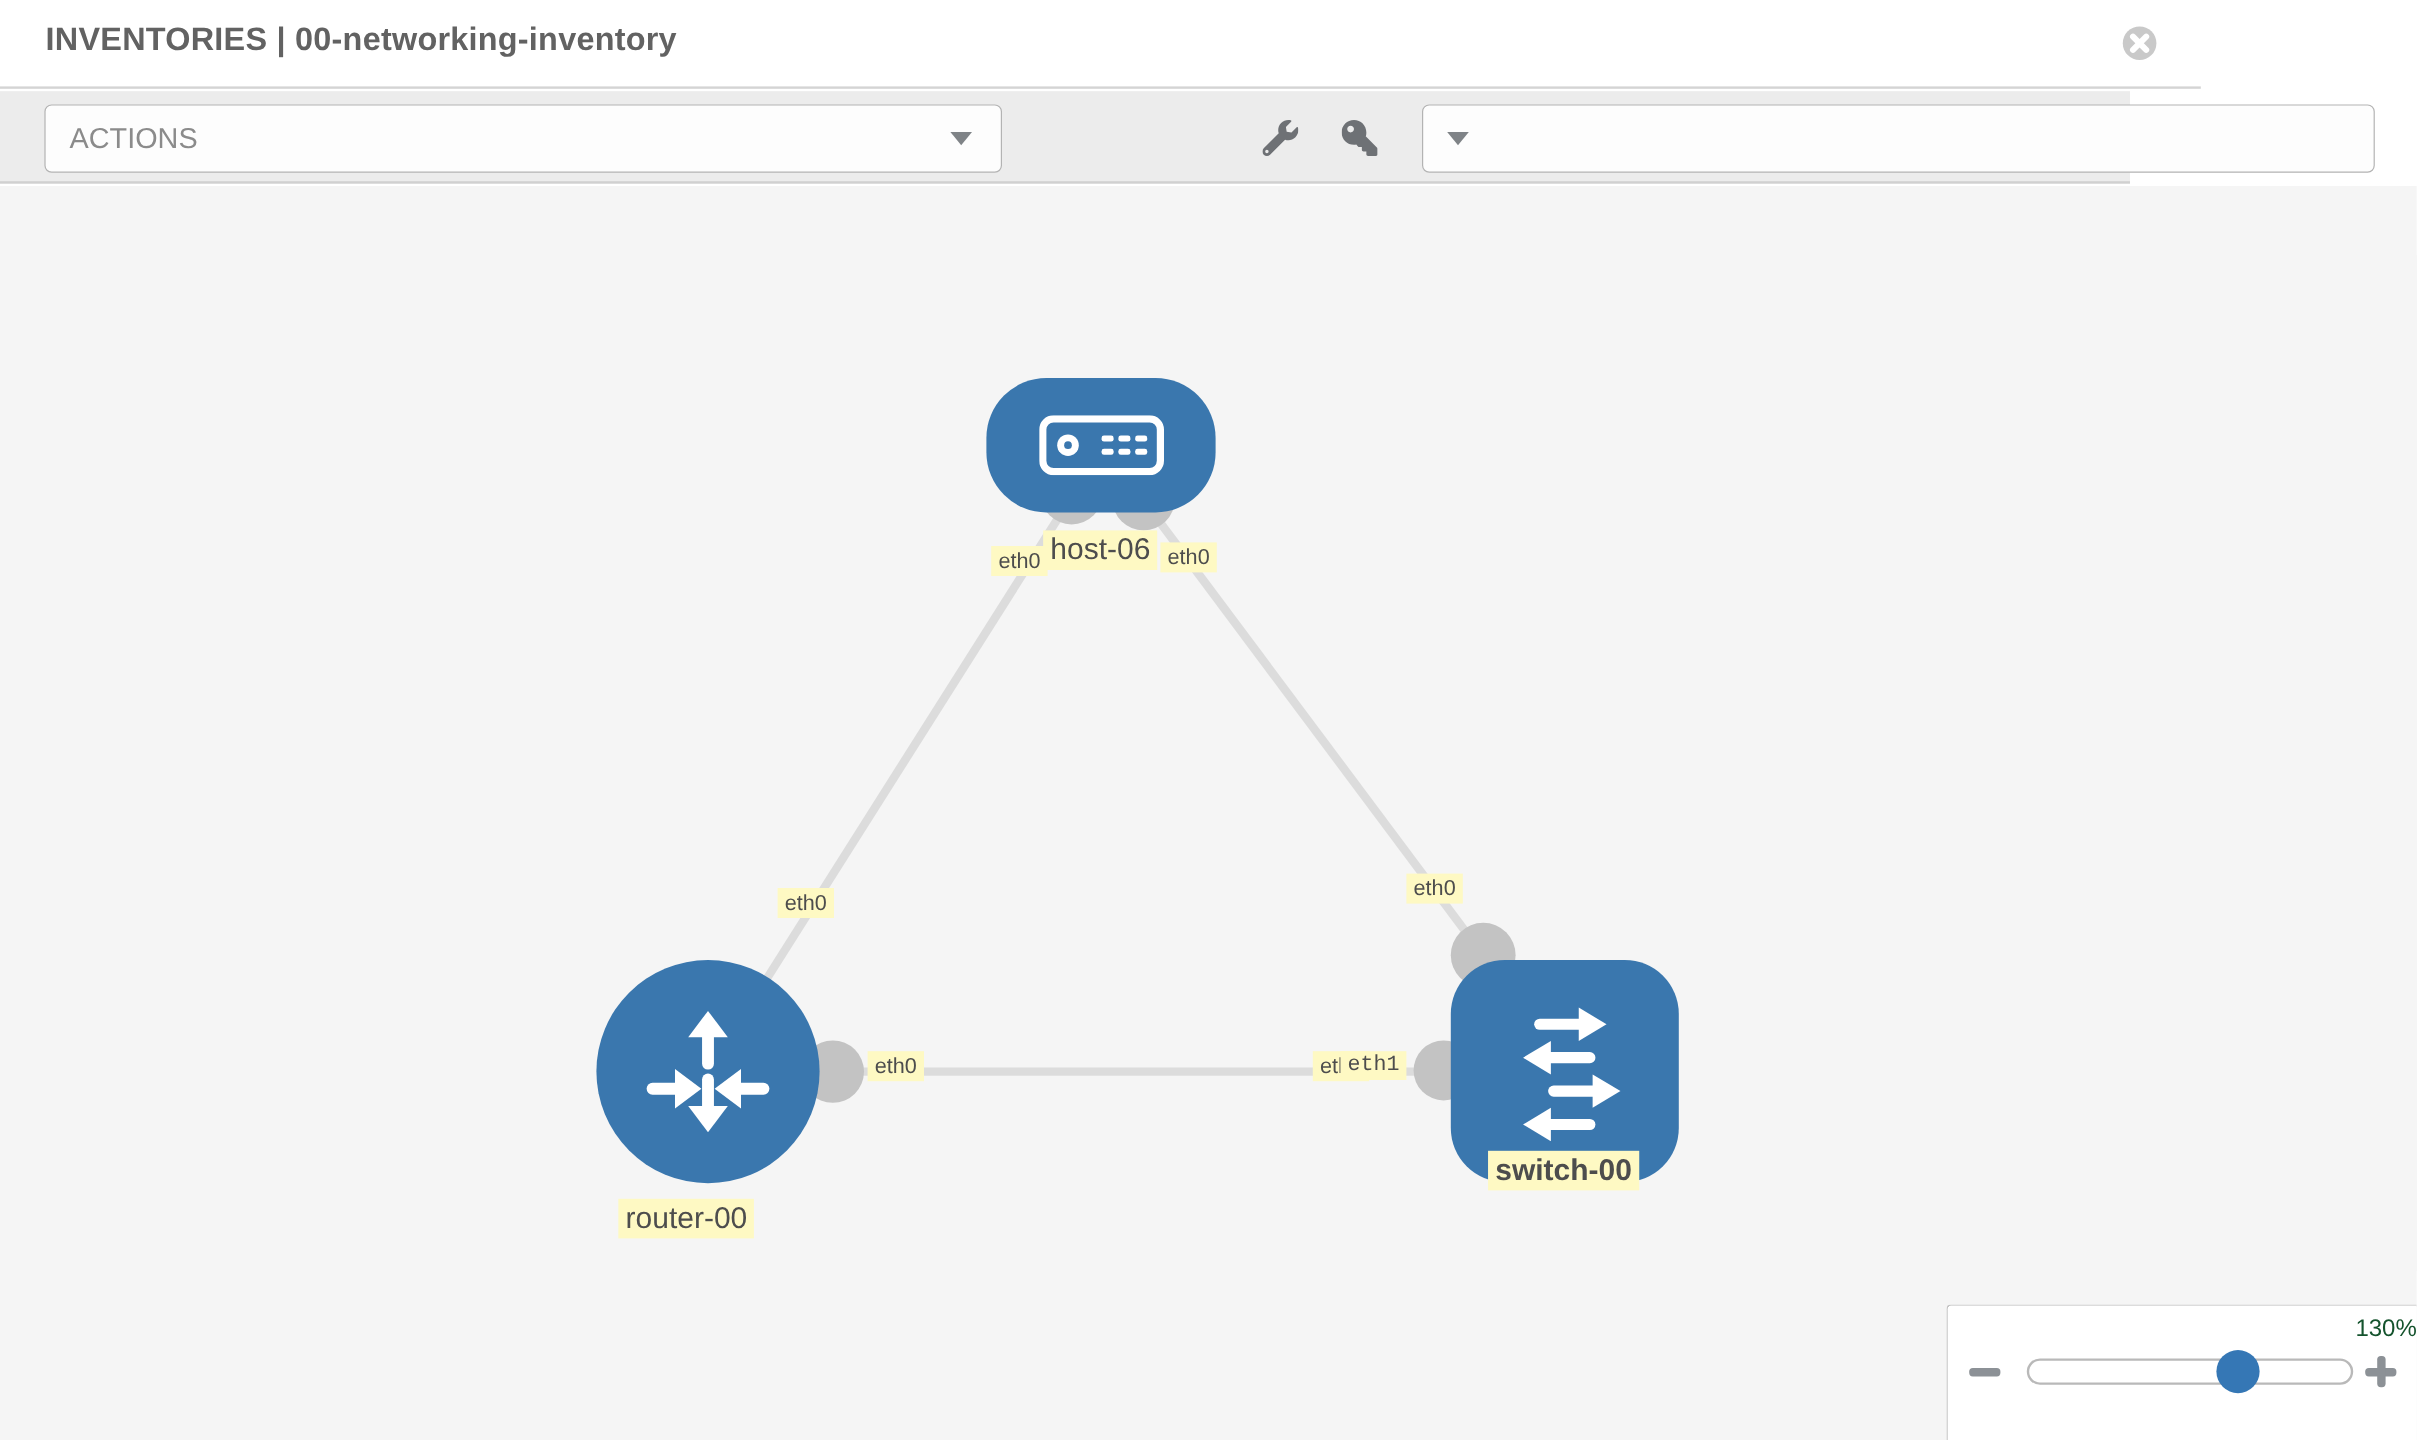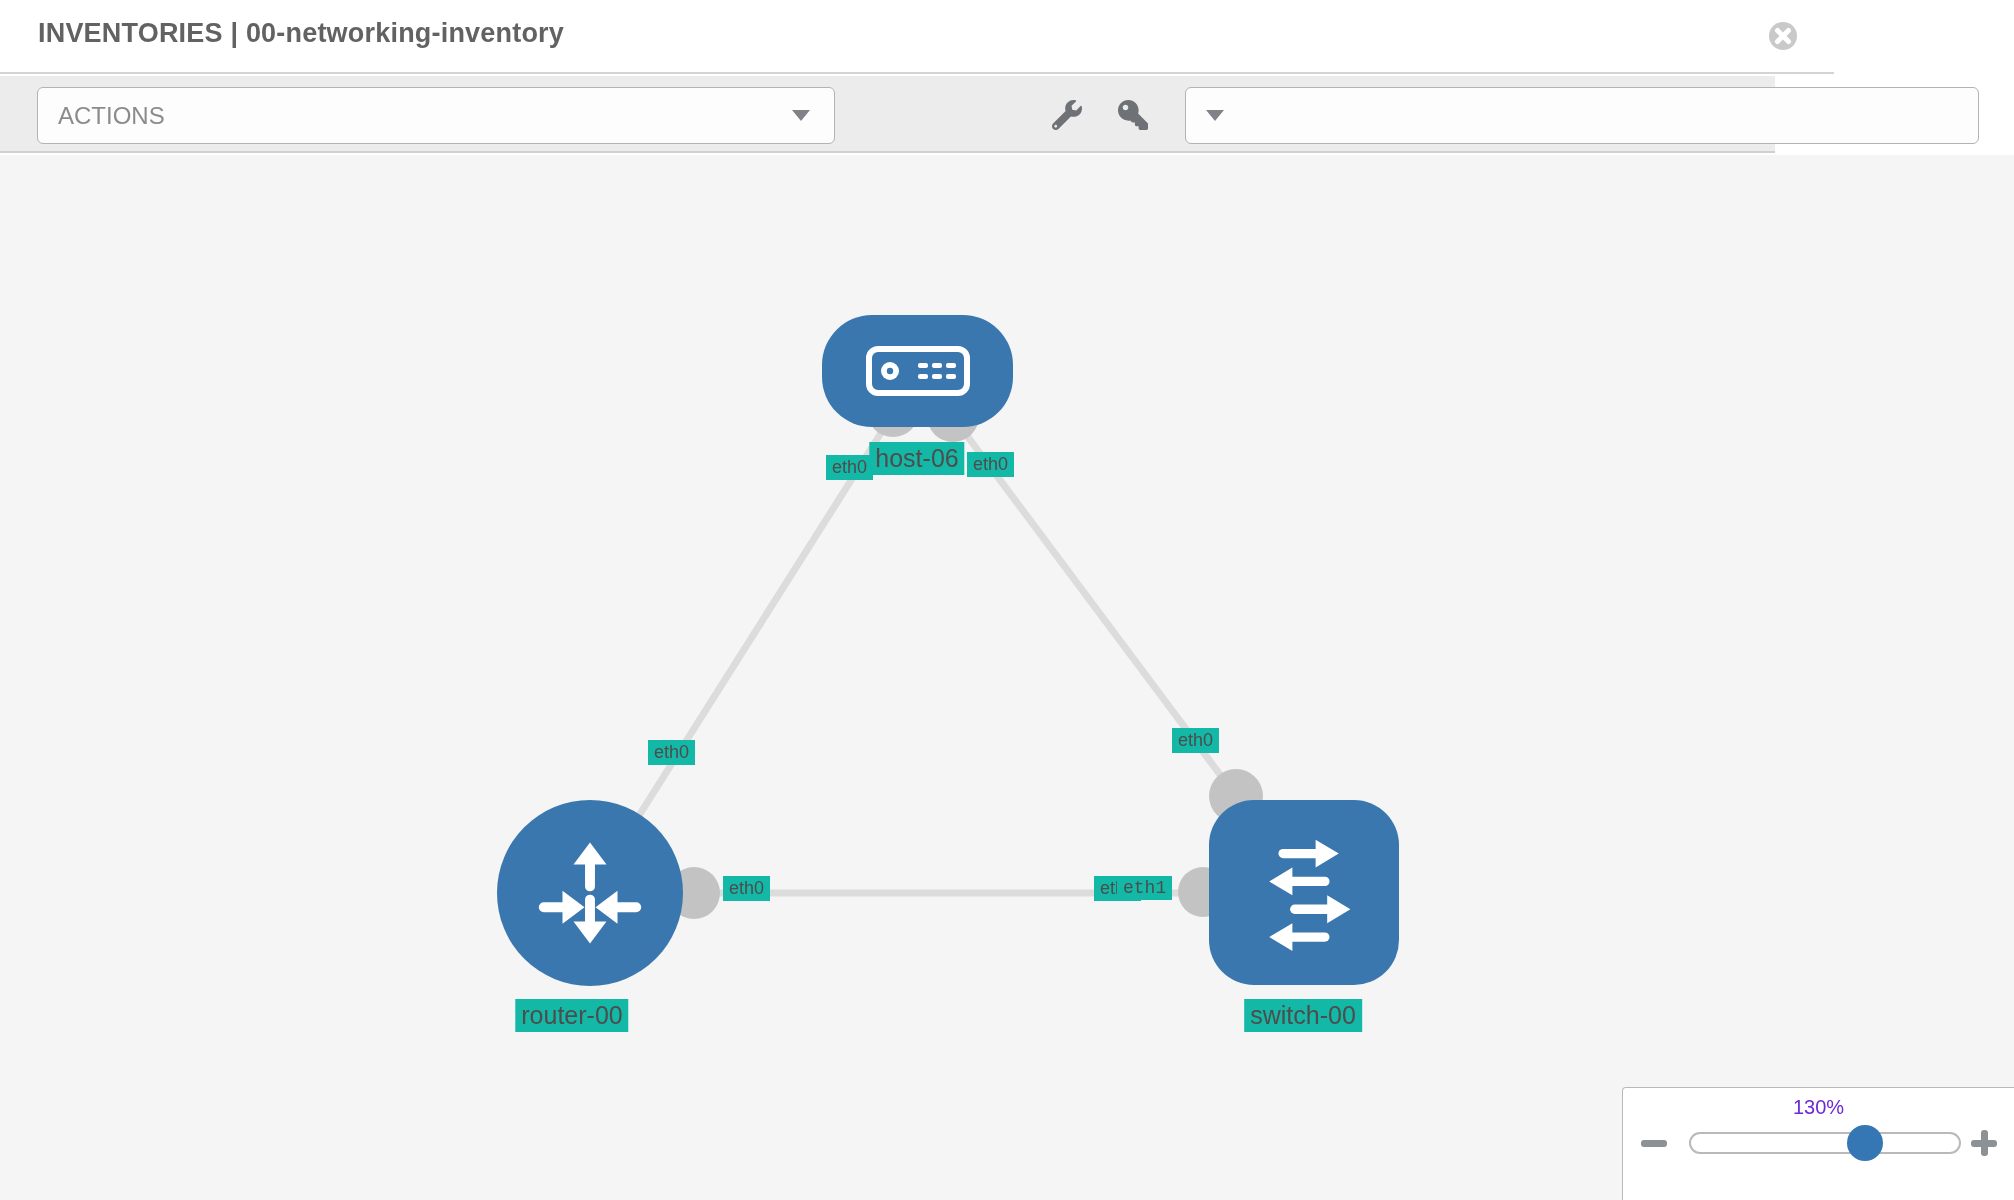--- a/index.html
+++ b/index.html
@@ -24,27 +24,27 @@
   
   .canvas { position:absolute; left:0; top:155px; width:2014px; height:1045px; background:#f5f5f5; overflow:hidden; }
   .links-svg { position:absolute; left:0; top:0; width:2014px; height:1045px; }
 
   .node { position:absolute; background:#3a77ae; display:flex; align-items:center; justify-content:center; cursor:pointer; }
   .node-host { left:822px; top:160px; width:191px; height:112px; border-radius:50px; }
   .node-router { left:497px; top:645px; width:186px; height:186px; border-radius:50%; }
   .node-switch { left:1209px; top:645px; width:190px; height:185px; border-radius:45px; }
   .node svg { display:block; }
 
-  .chip { position:absolute; background:#14b8a6; color:#4d4d4d; padding:2px 6px; white-space:nowrap; }
+  .chip { position:absolute; background:#fef9c3; color:#4d4d4d; padding:2px 6px; white-space:nowrap; }
   .chip-node { font-size:25px; transform:translateX(-50%); }
   .chip-if { font-size:18px; }
 
   
   .zoom-panel { position:absolute; left:1622px; top:1087px; width:392px; height:113px; background:#ffffff; border:1px solid #b9b9b9; border-right:none; border-bottom:none; border-top-left-radius:4px; }
-  .zoom-level { position:absolute; left:0; top:8px; width:100%; text-align:center; font-size:20px; color:#6d28d9; }
+  .zoom-level { position:absolute; left:0; top:8px; width:100%; text-align:right; font-size:20px; color:#14532d; }
   .zoom-minus, .zoom-plus { position:absolute; top:40px; width:30px; height:30px; cursor:pointer; display:flex; align-items:center; justify-content:center; }
   .zoom-minus { left:16px; } .zoom-plus { left:346px; }
   .bar-h { width:26px; height:7px; background:#8c9196; border-radius:3px; }
   .plus-wrap { position:relative; width:26px; height:26px; }
   .plus-wrap .h { position:absolute; left:0; top:10px; width:26px; height:7px; background:#8c9196; border-radius:3px; }
   .plus-wrap .v { position:absolute; left:10px; top:0; width:7px; height:26px; background:#8c9196; border-radius:3px; }
   .zoom-track { position:absolute; left:66px; top:44px; width:272px; height:22px; background:#ffffff; border:2px solid #b9b9b9; border-radius:12px; cursor:pointer; }
   .zoom-handle { position:absolute; left:224px; top:37px; width:36px; height:36px; border-radius:50%; background:#3577b5; cursor:grab; }
 </style>
 </head>
@@ -139,21 +139,21 @@
           <line x1="42" y1="64" x2="74" y2="64"></line>
           <polygon points="90,64 70,52 70,76" stroke="none"></polygon>
           <line x1="36" y1="88" x2="68" y2="88"></line>
           <polygon points="20,88 40,76 40,100" stroke="none"></polygon>
         </g>
       </svg>
     </div>
 
     <div class="chip chip-node" style="left:917px; top:287px;">host-06</div>
     <div class="chip chip-node" style="left:572px; top:844px;">router-00</div>
-    <div class="chip chip-node" style="left:1303px; top:844px;">switch-00</div>
+    <div class="chip chip-node" style="left:1303px; top:804px;font-weight:bold;">switch-00</div>
 
     <div class="chip chip-if" style="left:826px; top:300px;">eth0</div>
     <div class="chip chip-if" style="left:967px; top:297px;">eth0</div>
     <div class="chip chip-if" style="left:648px; top:585px;">eth0</div>
     <div class="chip chip-if" style="left:1172px; top:573px;">eth0</div>
     <div class="chip chip-if" style="left:723px; top:721px;">eth0</div>
     <div class="chip chip-if" style="left:1094px; top:721px; z-index:1;">eth0</div>
     <div class="chip chip-if" style="left:1117px; top:721px; z-index:2;font-family:Liberation Mono, monospace;">eth1</div>
   </div>
 

